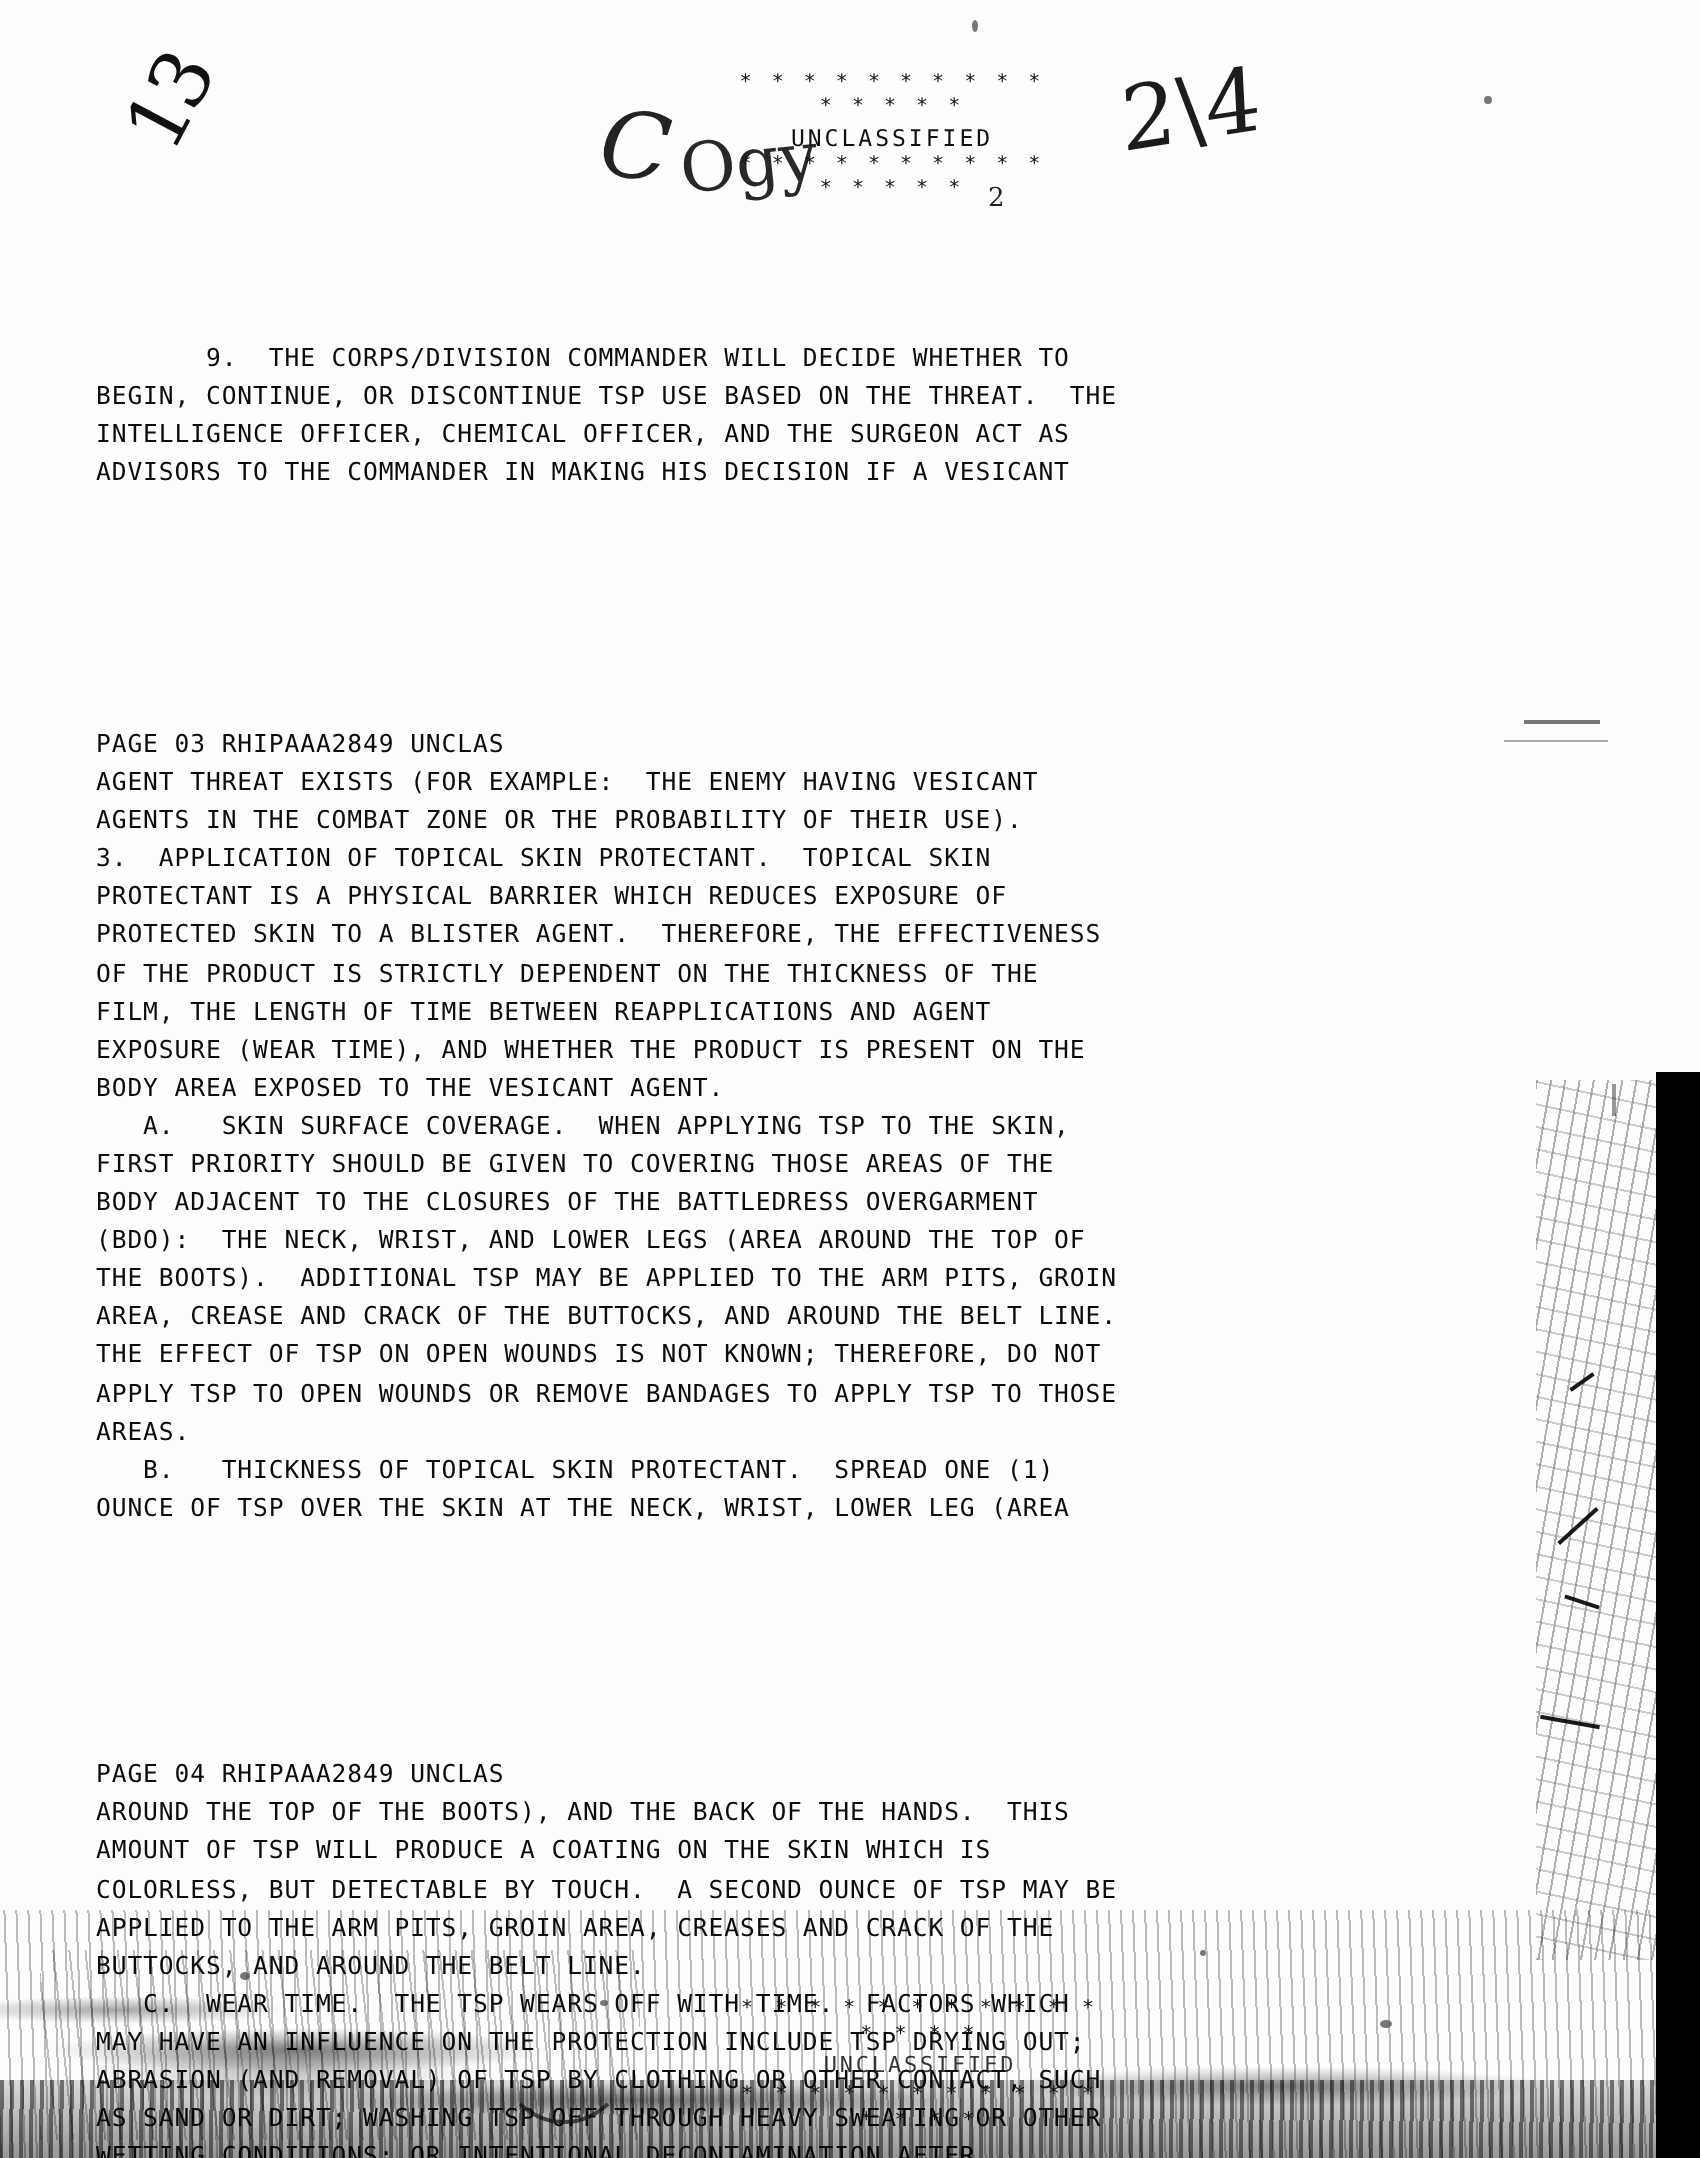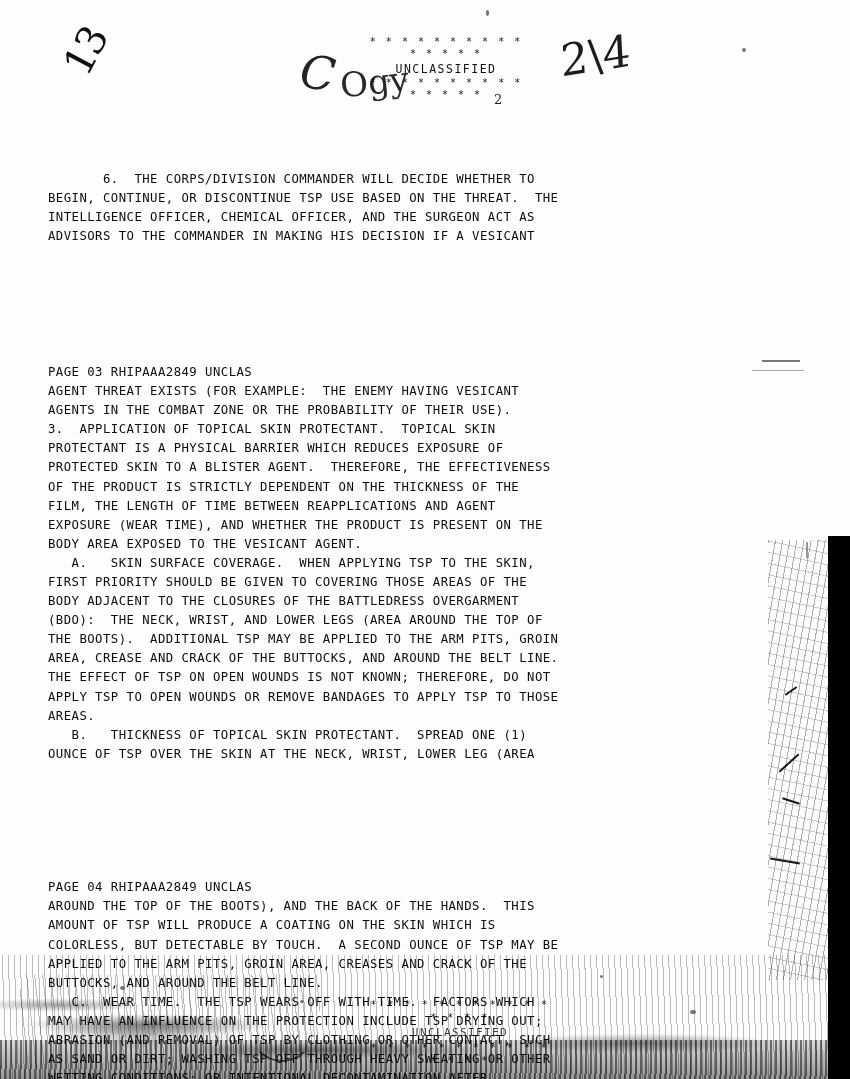--- a/index.html
+++ b/index.html
@@ -239,21 +239,21 @@
       <span class="dots">* * * * * * * * * * * * * * *</span>
       <span class="word">UNCLASSIFIED</span>
       <span class="dots">* * * * * * * * * * * * * * *</span>
     </div>
 
     <div class="tiny-speck" style="left:486px; top:10px; width:3px; height:6px;"></div>
     <div class="tiny-speck" style="left:742px; top:48px; width:4px; height:4px;"></div>
   </div>
 
   <div class="doc-body">
-    <div class="blk">       6.  THE CORPS/DIVISION COMMANDER WILL DECIDE WHETHER TO
+    <div class="blk">       9.  THE CORPS/DIVISION COMMANDER WILL DECIDE WHETHER TO
 BEGIN, CONTINUE, OR DISCONTINUE TSP USE BASED ON THE THREAT.  THE
 INTELLIGENCE OFFICER, CHEMICAL OFFICER, AND THE SURGEON ACT AS
 ADVISORS TO THE COMMANDER IN MAKING HIS DECISION IF A VESICANT</div>
     <div class="gap-lg"></div>
     <div class="blk">PAGE 03 RHIPAAA2849 UNCLAS
 AGENT THREAT EXISTS (FOR EXAMPLE:  THE ENEMY HAVING VESICANT
 AGENTS IN THE COMBAT ZONE OR THE PROBABILITY OF THEIR USE).
 3.  APPLICATION OF TOPICAL SKIN PROTECTANT.  TOPICAL SKIN
 PROTECTANT IS A PHYSICAL BARRIER WHICH REDUCES EXPOSURE OF
 PROTECTED SKIN TO A BLISTER AGENT.  THEREFORE, THE EFFECTIVENESS

